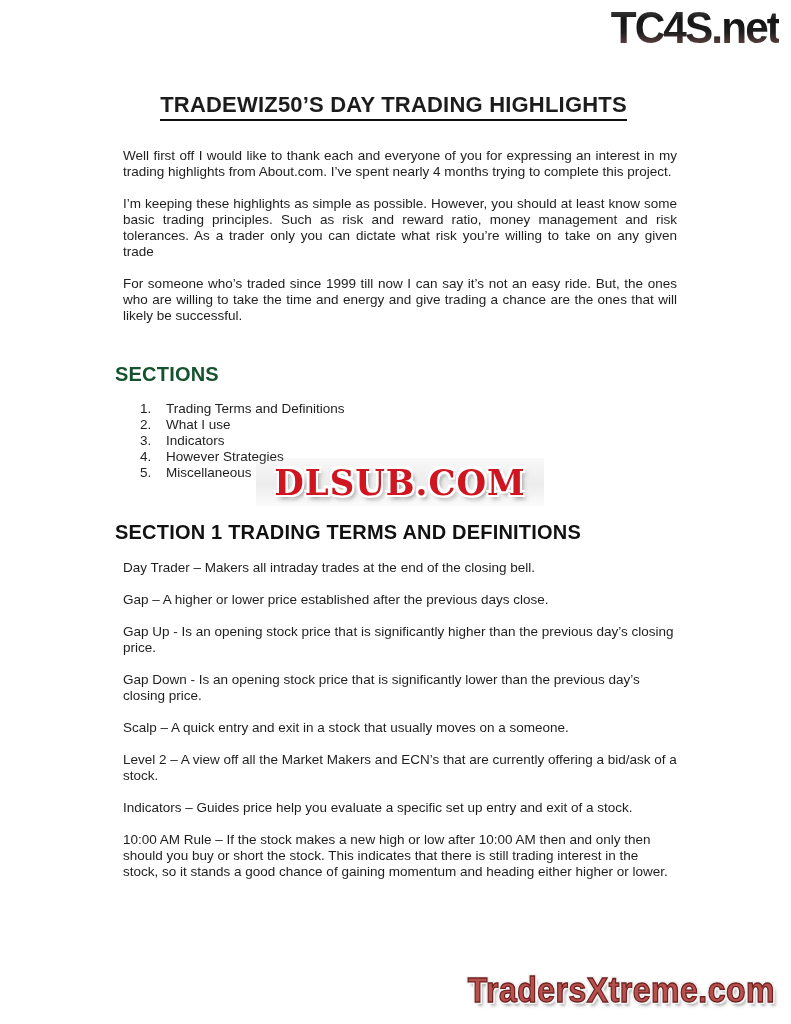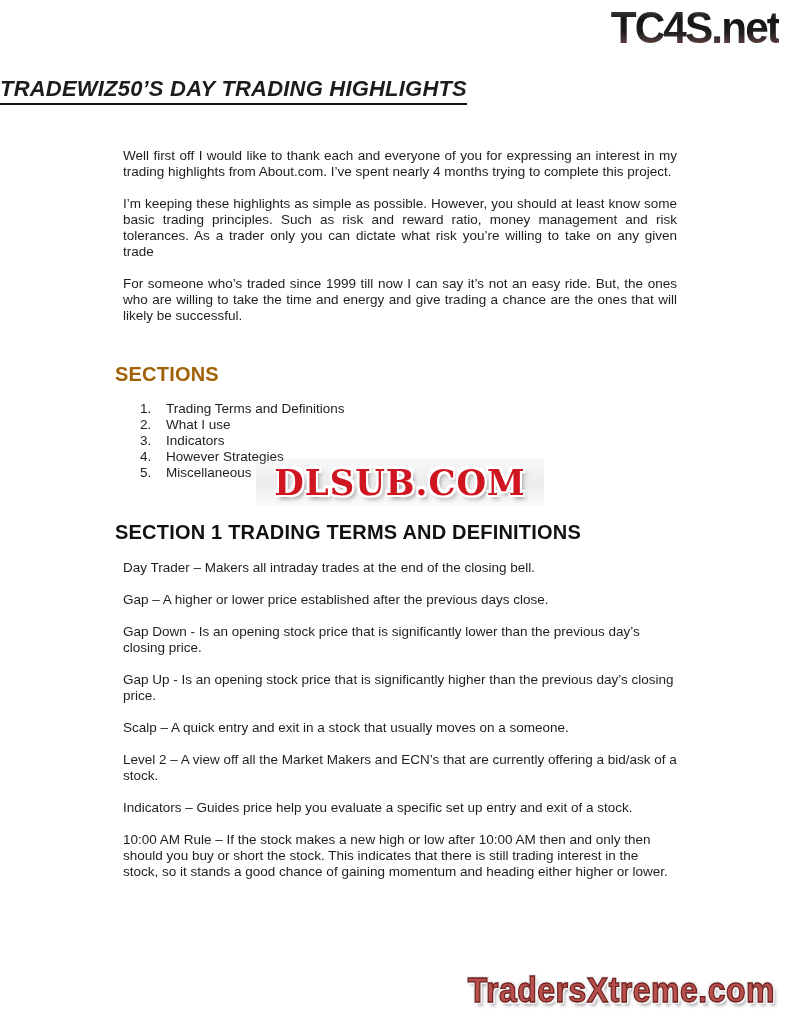--- a/index.html
+++ b/index.html
@@ -29,25 +29,24 @@
     background-clip: text;
     color: transparent;
     transform: scaleX(0.94);
     transform-origin: right top;
     filter: blur(0.3px);
   }
 
   
   .doc-title-wrap {
     position: absolute;
-    top: 76px;
+    top: 92px;
     left: 0;
     width: 100%;
-    text-align: left;
-    font-style: italic;
+    text-align: center;
   }
   .doc-title {
     display: inline-block;
     font-size: 22px;
     font-weight: bold;
     letter-spacing: 0.2px;
     border-bottom: 2.5px solid #111;
     padding-bottom: 1px;
   }
 
@@ -62,21 +61,21 @@
     color: #1e1e1e;
   }
   .content p { margin: 0 0 16px 8px; }
   p.justified { text-align: justify; }
 
   .h-sections {
     font-size: 20px;
     font-weight: bold;
     letter-spacing: 0.2px;
     margin: 42px 0 0 0;
-    color: #a16207;
+    color: #14532d;
   }
 
   .sections-list {
     margin: 19px 0 0 0;
     padding: 0;
     list-style: none;
   }
   .sections-list .li-row {
     display: flex;
     line-height: 16px;
@@ -177,22 +176,22 @@
       <div class="li-row">
         <span class="li-num">5.</span>
         <span class="li-label">Miscellaneous</span>
       </div>
     </div>
 
     <div class="h-section1">SECTION 1 TRADING TERMS AND DEFINITIONS</div>
 
     <p>Day Trader – Makers all intraday trades at the end of the closing bell.</p>
     <p>Gap – A higher or lower price established after the previous days close.</p>
+    <p>Gap Up - Is an opening stock price that is significantly higher than the previous day’s closing price.</p>
     <p>Gap Down - Is an opening stock price that is significantly lower than the previous day’s closing price.</p>
-    <p>Gap Up - Is an opening stock price that is significantly higher than the previous day’s closing price.</p>
     <p>Scalp – A quick entry and exit in a stock that usually moves on a someone.</p>
     <p>Level 2 – A view off all the Market Makers and ECN’s that are currently offering a bid/ask of a stock.</p>
     <p>Indicators – Guides price help you evaluate a specific set up entry and exit of a stock.</p>
     <p>10:00 AM Rule – If the stock makes a new high or low after 10:00 AM then and only then should you buy or short the stock. This indicates that there is still trading interest in the stock, so it stands a good chance of gaining momentum and heading either higher or lower.</p>
 
   </div>
 
   <div class="watermark">
     <span class="watermark-text">DLSUB.COM</span>
   </div>

